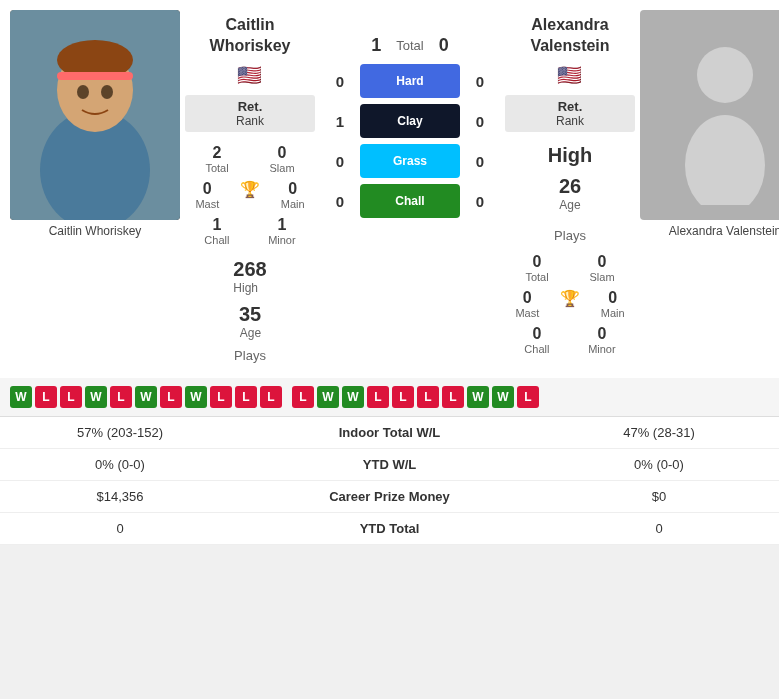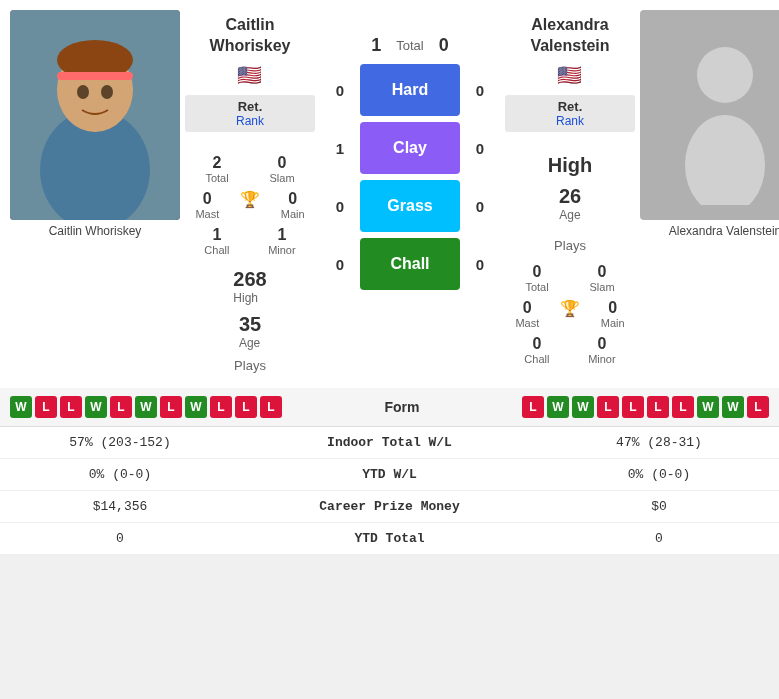--- a/index.html
+++ b/index.html
@@ -71,25 +71,25 @@
     .flag {
       font-size: 20px;
       margin-bottom: 8px;
     }
 
     .ret-rank {
       background: #e8e8e8;
       padding: 4px 12px;
       border-radius: 3px;
       text-align: center;
-      margin-bottom: 22px;
+      margin-bottom: 12px;
       width: 100%;
     }
     .ret-rank .ret { font-size: 13px; font-weight: bold; }
-    .ret-rank .rank-label { font-size: 12px; color: #1d4ed8; }
+    .ret-rank .rank-label { font-size: 12px; color: #404040; }
 
     .stat-row {
       display: flex;
       width: 100%;
       justify-content: space-around;
       margin-bottom: 6px;
     }
 
     .stat-cell {
       text-align: center;
@@ -148,31 +148,31 @@
     }
 
     .court-score {
       font-size: 15px;
       font-weight: bold;
       width: 20px;
       text-align: center;
     }
 
     .court-badge {
-      padding: 17px 20px;
+      padding: 10px 20px;
       border-radius: 4px;
       color: white;
       font-weight: bold;
-      font-size: 16px;
+      font-size: 12px;
       text-align: center;
       width: 100px;
     }
 
     .court-hard { background: #4169E1; }
-    .court-clay { background: #8b5cf6; }
+    .court-clay { background: #0f172a; }
     .court-indoor { background: #00BFFF; }
     .court-grass { background: #228B22; }
 
     .center-stat-value {
       font-size: 20px;
       font-weight: bold;
     }
 
     .center-stat-label {
       font-size: 12px;
@@ -219,21 +219,20 @@
       font-size: 14px;
       font-weight: bold;
       text-align: center;
       flex: 1;
     }
 
     
     .stats-table {
       width: 100%;
       border-top: 1px solid #ddd;
-      font-family: Liberation Mono, monospace;
     }
 
     .stats-row {
       display: flex;
       align-items: center;
       border-bottom: 1px solid #eee;
       padding: 8px 10px;
     }
 
     .stats-left {
@@ -343,21 +342,21 @@
           <div class="stat-value">1</div>
           <div class="stat-label">Minor</div>
         </div>
       </div>
 
       <div style="margin-top:6px;">
         <div class="center-stat-value">268</div>
         <div class="center-stat-label">High</div>
       </div>
 
-      <div style="text-align:left; margin-top:8px;">
+      <div style="text-align:right; margin-top:8px;">
         <div class="center-stat-value">35</div>
         <div class="center-stat-label">Age</div>
       </div>
 
       <div class="plays-label">Plays</div>
     </div>
 
     <div class="center-section">
       <div class="total-row">
         <span class="total-score">1</span>
@@ -471,21 +470,20 @@
         <div class="form-badge form-l">L</div>
         <div class="form-badge form-w">W</div>
         <div class="form-badge form-l">L</div>
         <div class="form-badge form-w">W</div>
         <div class="form-badge form-l">L</div>
         <div class="form-badge form-w">W</div>
         <div class="form-badge form-l">L</div>
         <div class="form-badge form-l">L</div>
         <div class="form-badge form-l">L</div>
       </div>
-    <div class="form-label">Form</div>
     <div class="form-badges" id="p2-form">
         <div class="form-badge form-l">L</div>
         <div class="form-badge form-w">W</div>
         <div class="form-badge form-w">W</div>
         <div class="form-badge form-l">L</div>
         <div class="form-badge form-l">L</div>
         <div class="form-badge form-l">L</div>
         <div class="form-badge form-l">L</div>
         <div class="form-badge form-w">W</div>
         <div class="form-badge form-w">W</div>

